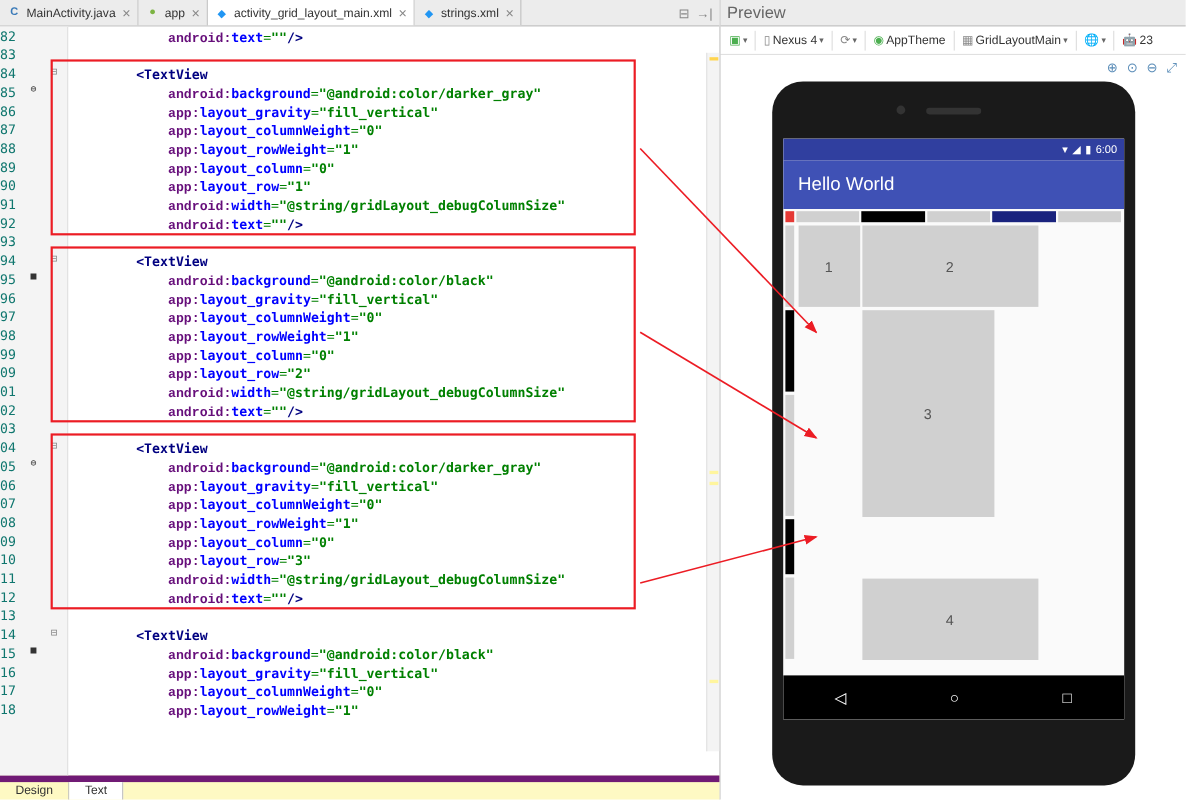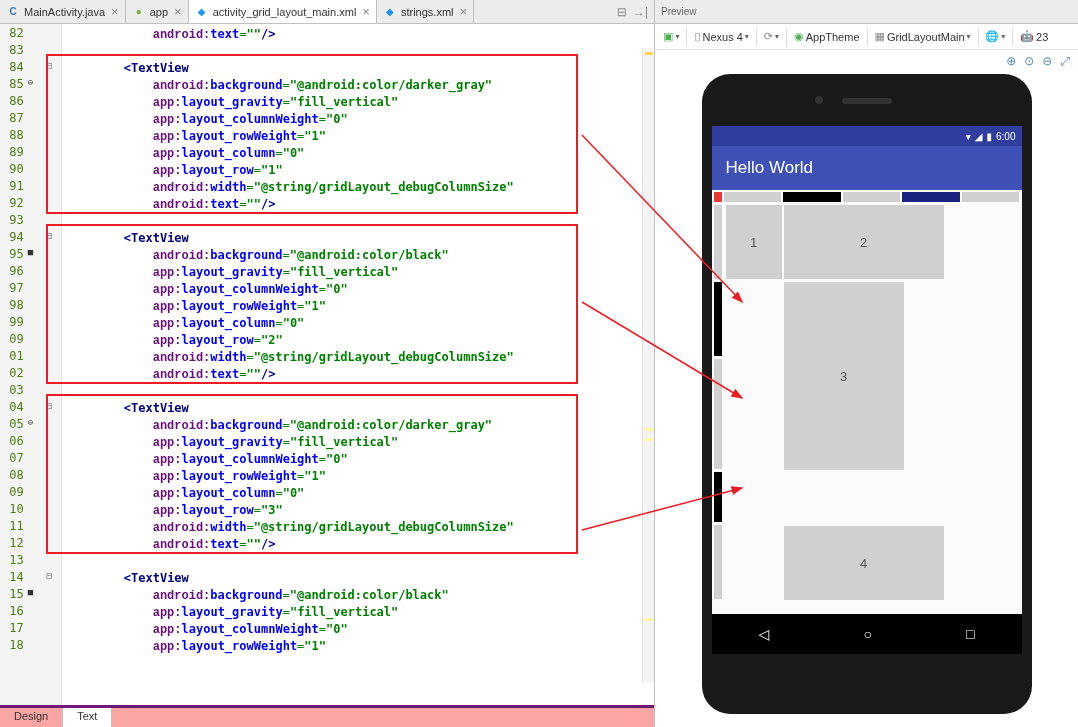--- a/index.html
+++ b/index.html
@@ -8,40 +8,40 @@
 .left-panel { width: 655px; border-right: 1px solid #c0c0c0; display: flex; flex-direction: column; position: relative; }
 .tabs { display: flex; border-bottom: 1px solid #c0c0c0; background: #ececec; height: 24px; }
 .tab { display: flex; align-items: center; gap: 4px; padding: 0 6px; border-right: 1px solid #c0c0c0; font-size: 11px; color: #333; background: #ececec; }
 .tab.active { background: #fff; }
 .tab .icon { width: 14px; height: 14px; display: inline-flex; align-items: center; justify-content: center; font-size: 10px; }
 .tab .close { color: #888; font-size: 13px; margin-left: 2px; }
 .tabs-right { margin-left: auto; display: flex; align-items: center; padding: 0 6px; gap: 6px; color: #888; }
 .editor-area { flex: 1; display: flex; overflow: hidden; position: relative; }
 .gutter { width: 62px; background: #f4f4f4; border-right: 1px solid #e0e0e0; padding-top: 2px; font-family: Consolas, monospace; font-size: 12px; color: #999; }
 .gutter .ln { height: 17px; display: flex; }
-.gutter .num { width: 24px; text-align: right; color: #4d7c0f; }
+.gutter .num { width: 24px; text-align: left; color: #0f766e; }
 .gutter .mark { width: 14px; text-align: center; font-size: 9px; color: #333; }
 .gutter .fold { width: 24px; text-align: center; color: #888; font-size: 10px; }
 .code { flex: 1; font-family: Consolas, monospace; font-size: 12px; line-height: 17px; padding-top: 2px; white-space: pre; position: relative; }
 .code .line { height: 17px; padding-left: 4px; }
 .tag { color: #000080; font-weight: bold; }
 .attr { color: #0000ff; font-weight: bold; }
 .ns { color: #660e7a; font-weight: bold; font-family: Liberation Mono, monospace; }
 .val { color: #008000; font-weight: bold; }
 .eq { color: #008000; }
 .red-box { position: absolute; border: 2px solid #ec1c24; pointer-events: none; }
 .arrow-svg { position: absolute; pointer-events: none; z-index: 5; }
-.bottom-tabs { height: 22px; border-top: 3px solid #701a75; background: #fca5a5; display: flex; font-size: 11px; }
+.bottom-tabs { height: 22px; border-top: 6px solid #701a75; background: #fef9c3; display: flex; font-size: 11px; }
 .bottom-tabs .btab { padding: 2px 14px; border-right: 1px solid #c0c0c0; color: #333; }
 .bottom-tabs .btab.active { background: #fff; }
 .right-markers { position: absolute; right: 0; top: 24px; width: 12px; height: calc(100% - 46px); background: #f4f4f4; border-left: 1px solid #e0e0e0; }
 .right-markers .mk { position: absolute; left: 2px; width: 8px; height: 3px; }
 
 .preview-panel { flex: 1; display: flex; flex-direction: column; background: #fff; }
-.preview-header { height: 24px; border-bottom: 1px solid #c0c0c0; display: flex; align-items: center; padding: 0 6px; font-size: 10px; color: #666; background: #ececec; }
+.preview-header { height: 24px; border-bottom: 1px solid #c0c0c0; display: flex; align-items: center; padding: 0 6px; font-size: 15px; color: #666; background: #ececec; }
 .preview-toolbar { height: 26px; border-bottom: 1px solid #e0e0e0; display: flex; align-items: center; padding: 0 4px; gap: 1px; font-size: 11px; color: #333; }
 .tb-item { display: flex; align-items: center; gap: 2px; padding: 2px 4px; }
 .tb-item .dd { color: #666; font-size: 8px; }
 .tb-sep { width: 1px; height: 18px; background: #ddd; margin: 0 2px; }
 .preview-zoom { height: 22px; display: flex; align-items: center; justify-content: flex-end; padding: 0 8px; gap: 8px; color: #888; font-size: 12px; }
 .device-area { flex: 1; display: flex; align-items: flex-start; justify-content: center; padding-top: 2px; position: relative; overflow: hidden; }
 .phone { width: 330px; height: 640px; background: #1a1a1a; border-radius: 28px; padding: 52px 10px 60px 10px; position: relative; }
 .phone-inner { width: 100%; height: 100%; background: #fafafa; position: relative; overflow: hidden; }
 .speaker { position: absolute; top: 24px; left: 50%; transform: translateX(-50%); width: 50px; height: 6px; background: #333; border-radius: 3px; }
 .front-cam { position: absolute; top: 22px; left: calc(50% - 52px); width: 8px; height: 8px; background: #333; border-radius: 50%; }

